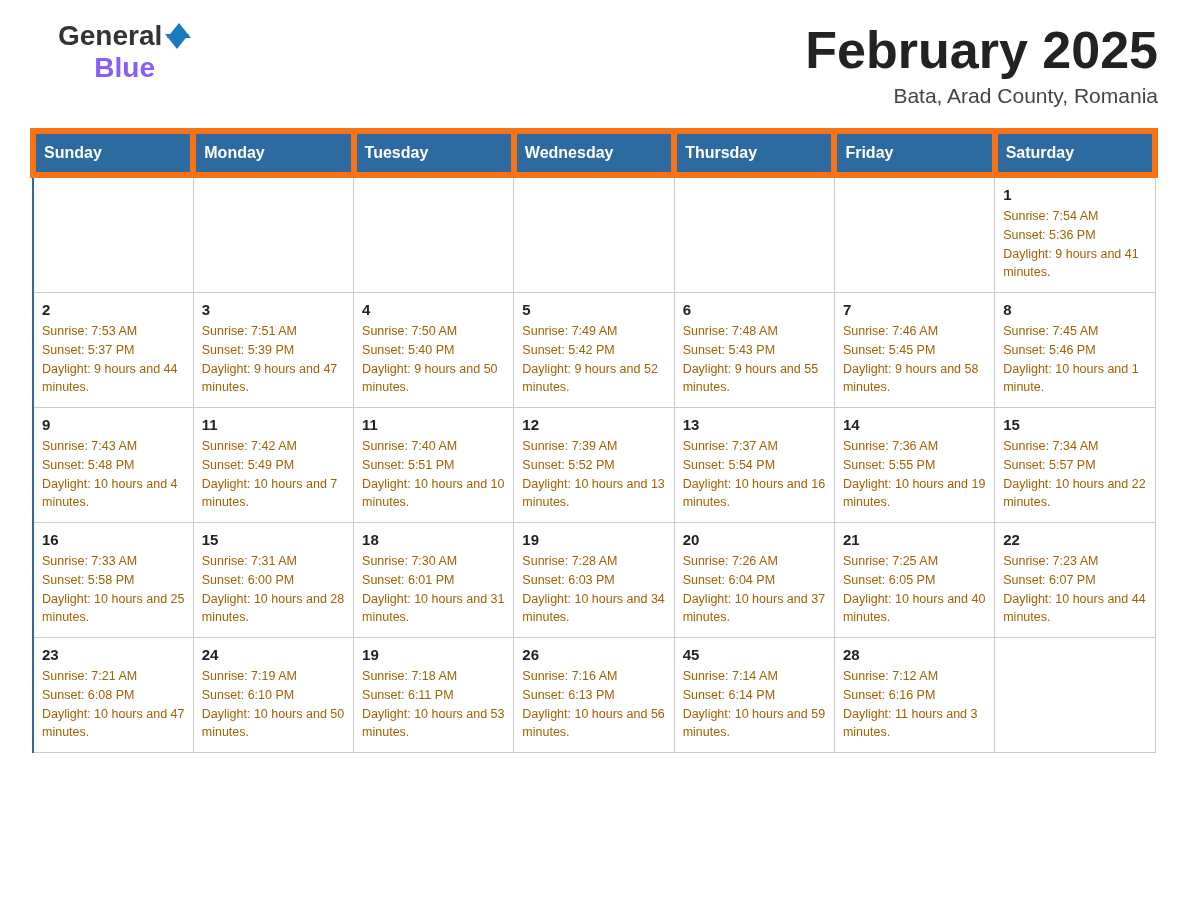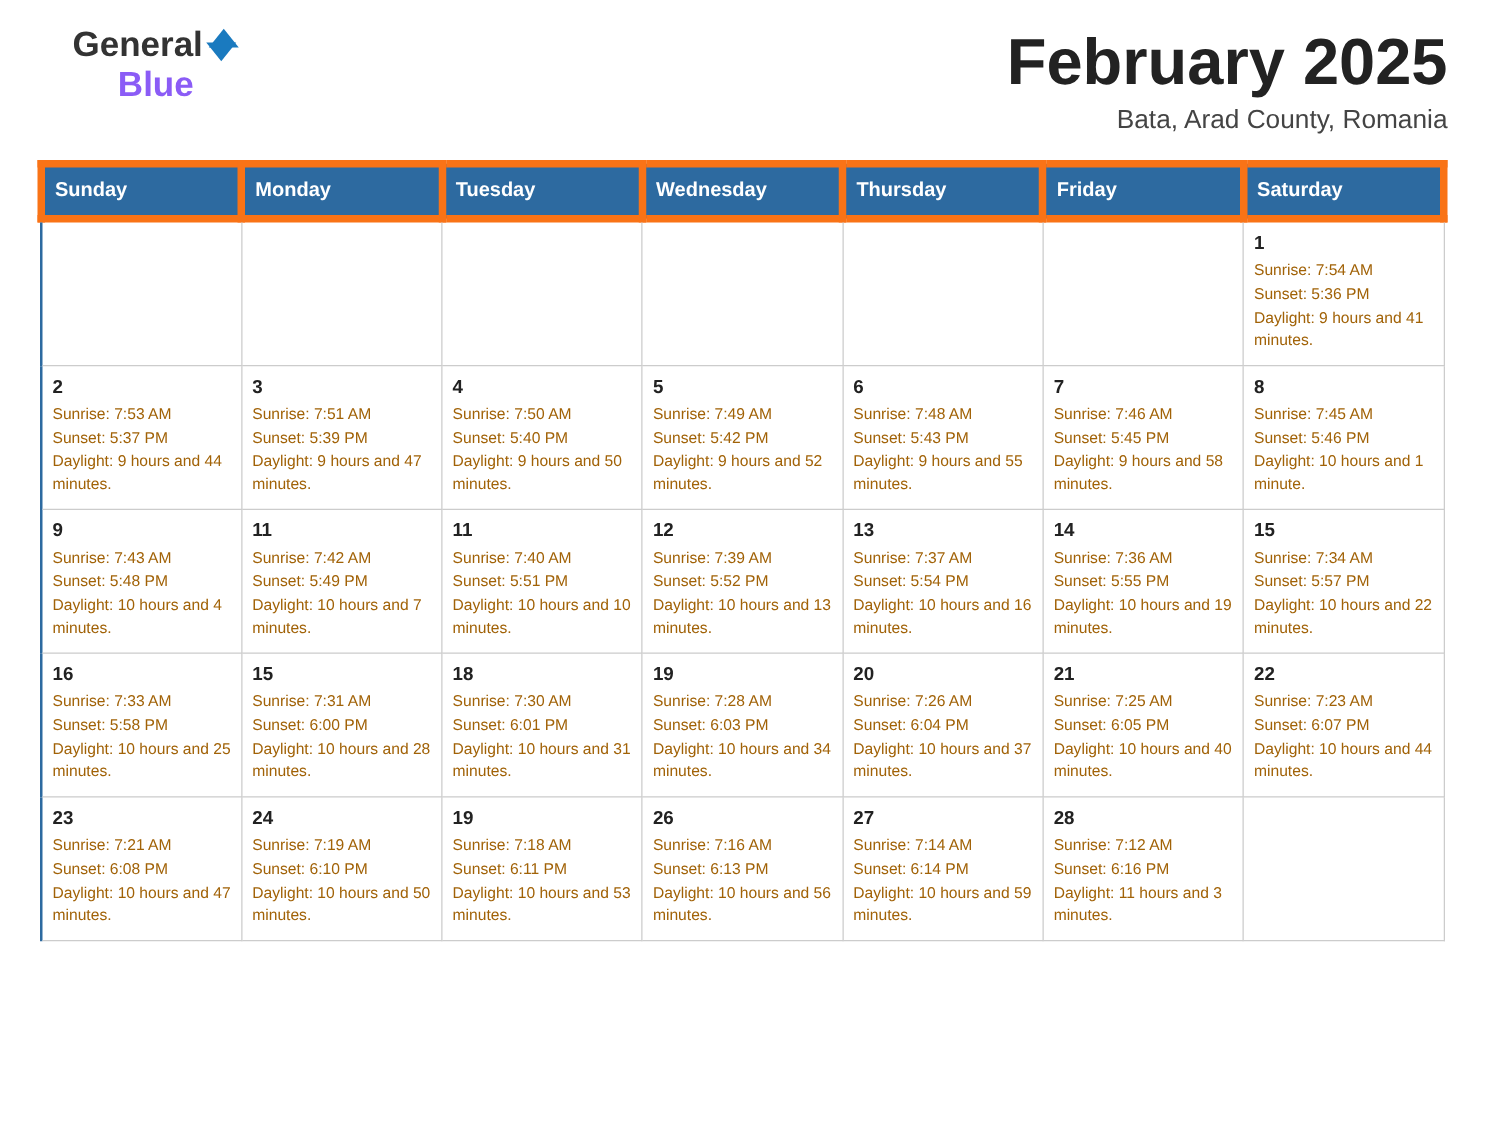--- a/index.html
+++ b/index.html
@@ -238,21 +238,21 @@
         </td>
         <td>
           <span class="day-number">19</span>
           <div class="day-info">Sunrise: 7:18 AM<br>Sunset: 6:11 PM<br>Daylight: 10 hours and 53 minutes.</div>
         </td>
         <td>
           <span class="day-number">26</span>
           <div class="day-info">Sunrise: 7:16 AM<br>Sunset: 6:13 PM<br>Daylight: 10 hours and 56 minutes.</div>
         </td>
         <td>
-          <span class="day-number">27</span>
+          <span class="day-number">45</span>
           <div class="day-info">Sunrise: 7:14 AM<br>Sunset: 6:14 PM<br>Daylight: 10 hours and 59 minutes.</div>
         </td>
         <td>
           <span class="day-number">28</span>
           <div class="day-info">Sunrise: 7:12 AM<br>Sunset: 6:16 PM<br>Daylight: 11 hours and 3 minutes.</div>
         </td>
         <td class="empty-cell"></td>
       </tr>
     </tbody>
 </table>

